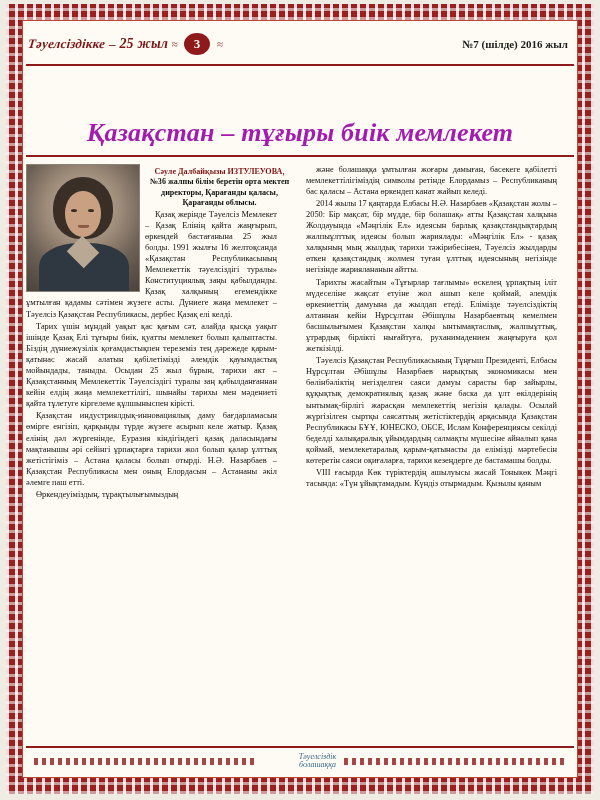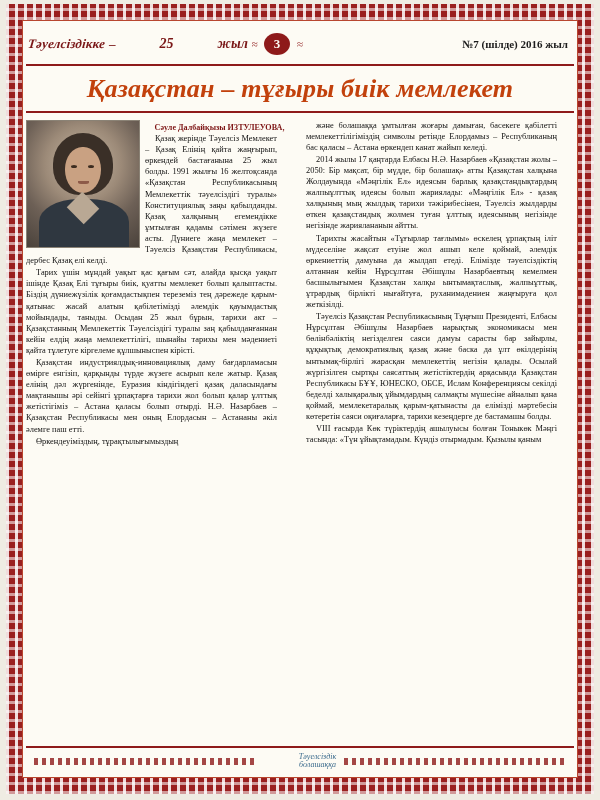--- a/index.html
+++ b/index.html
@@ -103,21 +103,20 @@
     color: #7a1717;
     font-size: 13px;
     font-weight: bold;
   }
   .masthead-num {
     font-family: "Liberation Serif", serif;
     font-style: italic;
     font-weight: bold;
     font-size: 14px;
     color: #7a1717;
-    margin-left: 40px;
   }
   .page-badge {
     width: 26px;
     height: 22px;
     border-radius: 50%;
     background: #8e1a1a;
     color: #fdfbf4;
     font-size: 13px;
     font-weight: bold;
     display: flex;
@@ -138,25 +137,26 @@
     font-family: "Liberation Serif", serif;
   }
 
   
   .headline {
     text-align: center;
     font-family: "Liberation Serif", serif;
     font-weight: bold;
     font-style: italic;
     font-size: 26px;
-    color: #c2410c;
+    color: #a21caf;
     padding: 9px 0 7px 0;
     border-bottom: 2px solid #8e1a1a;
     letter-spacing: 0.2px;
     line-height: 1.1;
+    margin-top: 44px;
   }
 
   
   .columns {
     display: flex;
     gap: 12px;
     padding-top: 7px;
     height: 640px;
     box-sizing: border-box;
     justify-content: space-between;
@@ -311,33 +311,34 @@
             <div class="face"></div>
             <div class="eye-l"></div>
             <div class="eye-r"></div>
             <div class="mouth"></div>
             <div class="body"></div>
             <div class="collar"></div>
           </div>
         </div>
         <div class="caption">
           <div class="name">Сәуле Далбайқызы ИЗТУЛЕУОВА,</div>
+          <div>№36 жалпы білім беретін орта мектеп директоры, Қарағанды қаласы, Қарағанды облысы.</div>
         </div>
         <p>Қазақ жерінде Тәуелсіз Мемлекет – Қазақ Елінің қайта жаңғырып, өркендей бастағанына 25 жыл болды. 1991 жылғы 16 желтоқсанда «Қазақстан Республикасының Мемлекеттік тәуелсіздігі туралы» Конституциялық заңы қабылданды. Қазақ халқының егемендікке ұмтылған қадамы сәтімен жүзеге асты. Дүниеге жаңа мемлекет – Тәуелсіз Қазақстан Республикасы, дербес Қазақ елі келді.</p>
         <p>Тарих үшін мұндай уақыт қас қағым сәт, алайда қысқа уақыт ішінде Қазақ Елі тұғыры биік, қуатты мемлекет болып қалыптасты. Біздің дүниежүзілік қоғамдастықпен тереземіз тең дәрежеде қарым-қатынас жасай алатын қабілетімізді әлемдік қауымдастық мойындады, таныды. Осыдан 25 жыл бұрын, тарихи акт – Қазақстанның Мемлекеттік Тәуелсіздігі туралы заң қабылданғаннан кейін елдің жаңа мемлекеттілігі, шынайы тарихы мен мәдениеті қайта тұлетуге кіргелеме құлшыныспен кірісті.</p>
         <p>Қазақстан индустриялдық-инновациялық даму бағдарламасын өмірге енгізіп, қарқынды түрде жүзеге асырып келе жатыр. Қазақ елінің дәл жүргенінде, Еуразия кіндігіндегі қазақ даласындағы мақтанышы әрі сейінгі ұрпақтарға тарихи жол болып қалар ұлттық жетістігіміз – Астана қаласы болып отырді. Н.Ә. Назарбаев – Қазақстан Республикасы мен оның Елордасын – Астананы әкіл әлемге паш етті.</p>
         <p>Өркендеуіміздың,            тұрақтылығымыздың</p>
       </div>
 
       <div class="col">
         <p>және болашаққа ұмтылған жоғары дамыған, басекеге қабілетті мемлекеттілігіміздің символы ретінде Елордамыз – Республиканың бас қаласы – Астана өркендеп канат жайып келеді.</p>
         <p>2014 жылы 17 қаңтарда Елбасы Н.Ә. Назарбаев «Қазақстан жолы – 2050: Бір мақсат, бір мүдде, бір болашақ» атты Қазақстан халқына Жолдауында «Мәңгілік Ел» идеясын барлық қазақстандықтардың жалпыұлттық идеясы болып жариялады: «Мәңгілік Ел» - қазақ халқының мың жылдық тарихи тәжірибесінен, Тәуелсіз жылдарды өткен қазақстандық жолмен туған ұлттық идеясының негізінде негізінде жариялананын айтты.</p>
         <p>Тарихты жасайтын «Тұғырлар тағлымы» өскелең ұрпақтың іліт мүдеселіне жақсат етуіне жол ашып келе қоймай, әлемдік өркениеттің дамуына да жылдап етеді. Елімізде тәуелсіздіктің алтаннан кейін Нұрсұлтан Әбішұлы Назарбаевтың кемелмен басшылығымен Қазақстан халқы ынтымақтаслық, жалпыұттық, ұтрардық бірлікті нығайтуға, руханимадениен жаңғыруға қол жеткізілді.</p>
         <p>Тәуелсіз Қазақстан Республикасының Тұңғыш Президенті, Елбасы Нұрсұлтан Әбішұлы Назарбаев нарықтық экономикасы мен бөлінбәліктің негізделген саяси дамуы сарасты бар зайырлы, құқықтық демократиялық қазақ және баска да ұлт өкілдерінің ынтымақ-бірлігі жарасқан мемлекеттің негізін қалады. Осылай жүргізілген сыртқы саясаттың жетістіктердің арқасында Қазақстан Республикасы БҰҰ, ЮНЕСКО, ОБСЕ, Ислам Конференциясы секілді беделді халықаралық ұйымдардың салмақты мүшесіне айналып қана қоймай, мемлекетаралық қарым-қатынасты да елімізді мәртебесін көтеретін саяси оқиғаларға, тарихи кезеңдерге де бастамашы болды.</p>
-        <p>VIII ғасырда Көк түріктердің ашылуысы болған Тоныкөк Мәңгі тасында: «Түн ұйықтамадым. Күндіз отырмадым. Қызылы қаным</p>
+        <p>VIII ғасырда Көк түріктердің ашылуысы жасай Тоныкөк Мәңгі тасында: «Түн ұйықтамадым. Күндіз отырмадым. Қызылы қаным</p>
       </div>
 
     </div>
 
     <div class="footer">
       <div class="footer-wing"></div>
       <div class="footer-mark">
         <div>Тәуелсіздік</div>
         <div>болашаққа</div>
       </div>

